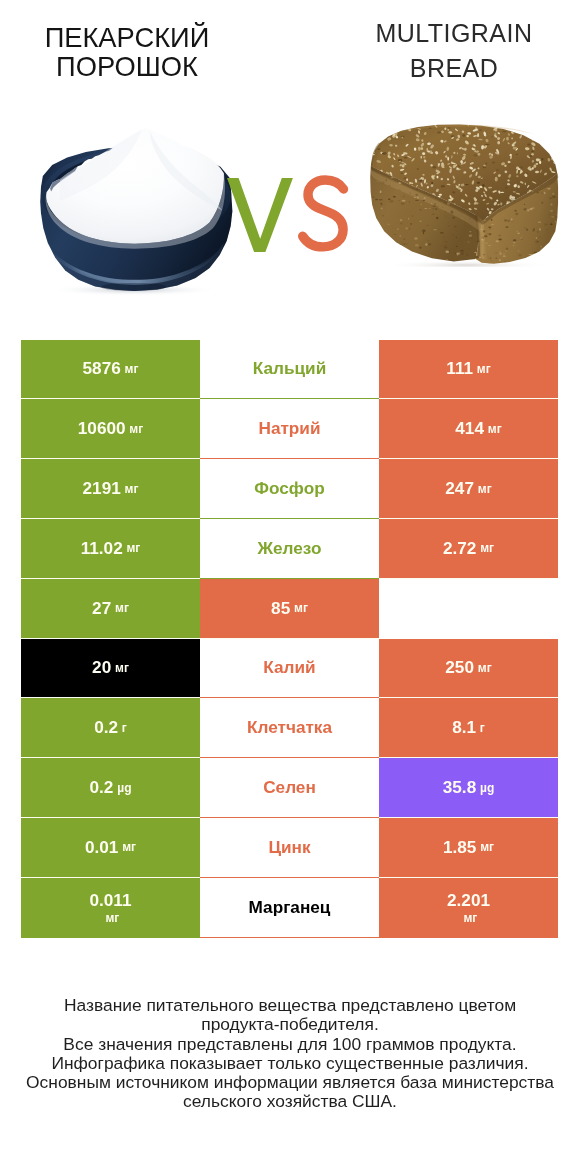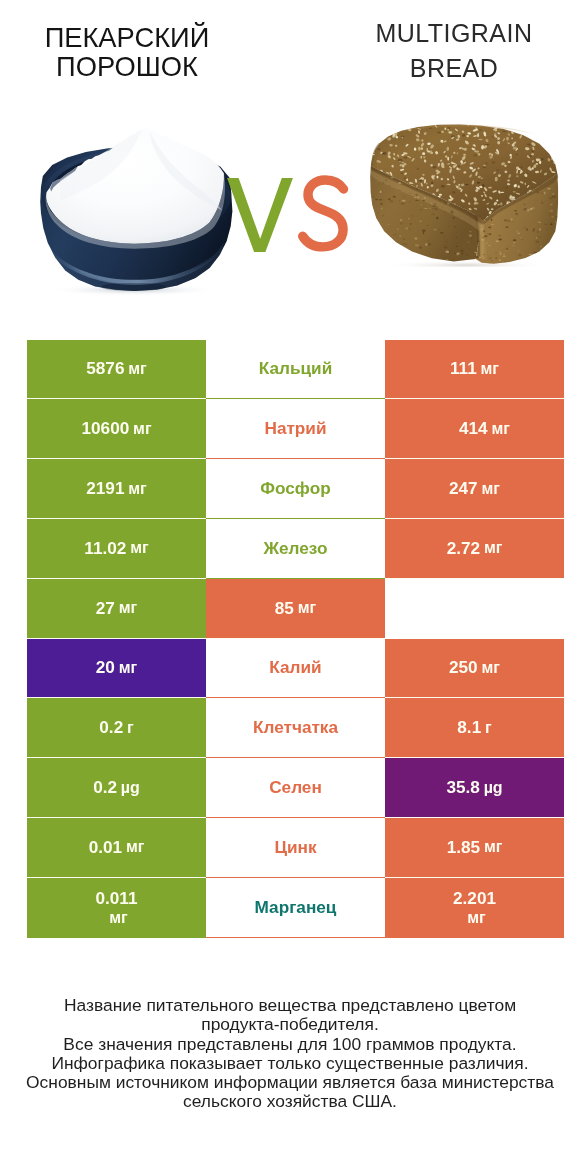--- a/index.html
+++ b/index.html
@@ -14,29 +14,29 @@
   .ttl-l{font-family:"Liberation Sans",sans-serif;font-size:27.3px;line-height:29.5px;color:#141414;font-weight:400;letter-spacing:0px;}
   .ttl-r{font-family:"Liberation Sans",sans-serif;font-size:25px;line-height:35px;color:#2a2a2a;font-weight:400;letter-spacing:0.45px;}
 
   
   .hero{position:absolute;left:0;top:0;width:580px;height:330px;}
   .bowlwrap{position:absolute;left:23px;top:108px;width:233px;height:197px;}
   .breadwrap{position:absolute;left:370px;top:122px;width:191px;height:145px;}
   .vswrap{position:absolute;left:222px;top:172px;width:142px;height:92px;}
 
   
-  .rows{position:absolute;left:27px;top:339.5px;width:537px;}
+  .rows{position:absolute;left:21px;top:339.5px;width:537px;}
   .row{display:flex;height:59.82px;align-items:stretch;}
   .lbar,.rbar{width:179px;display:flex;align-items:center;justify-content:center;
       color:#fdfcf0;font-size:17.2px;font-weight:700;letter-spacing:0px;
       box-sizing:border-box;border-bottom:1.6px solid #fdfcf0;}
   .row:last-child .lbar,.row:last-child .rbar{border-bottom:none;flex-direction:column;}
   .mid{flex:1;display:flex;align-items:center;justify-content:center;font-size:17.2px;font-weight:700;
       box-sizing:border-box;letter-spacing:0px;}
-  .unit{font-size:16px;font-weight:700;margin-left:3.8px;}
+  .unit{font-size:12px;font-weight:700;margin-left:3.8px;}
 
   
   .foot{position:absolute;left:0;top:996px;width:580px;text-align:center;
       font-size:17.4px;line-height:19.3px;color:#1f1f1f;font-weight:400;}
 </style>
 </head>
 <body>
 
 <div class="page">
 
@@ -1147,21 +1147,21 @@
         <div class="lbar" style="background: rgb(129, 166, 46);">
           <span>27</span>
           <span class="unit">мг</span>
         </div>
         <div class="rbar" style="background: rgb(226, 107, 72);">
           <span>85</span>
           <span class="unit">мг</span>
         </div>
       </div>
       <div class="row">
-        <div class="lbar" style="background: #4c1d95;">
+        <div class="lbar" style="background: #000000;">
           <span>20</span>
           <span class="unit">мг</span>
         </div>
         <div class="mid" style="color: rgb(226, 107, 72); border-bottom: 1px solid rgb(226, 107, 72);">
           <span>Калий</span>
         </div>
         <div class="rbar" style="background: rgb(226, 107, 72);">
           <span>250</span>
           <span class="unit">мг</span>
         </div>
@@ -1180,21 +1180,21 @@
         </div>
       </div>
       <div class="row">
         <div class="lbar" style="background: rgb(129, 166, 46);">
           <span>0.2</span>
           <span class="unit">µg</span>
         </div>
         <div class="mid" style="color: rgb(226, 107, 72); border-bottom: 1px solid rgb(226, 107, 72);">
           <span>Селен</span>
         </div>
-        <div class="rbar" style="background: #701a75; align-items: center;">
+        <div class="rbar" style="background: #8b5cf6; align-items: center;">
           <span>35.8</span>
           <span class="unit">µg</span>
         </div>
       </div>
       <div class="row">
         <div class="lbar" style="background: rgb(129, 166, 46);">
           <span>0.01</span>
           <span class="unit">мг</span>
         </div>
         <div class="mid" style="color: rgb(226, 107, 72); border-bottom: 1px solid rgb(226, 107, 72);">
@@ -1203,21 +1203,21 @@
         <div class="rbar" style="background: rgb(226, 107, 72);">
           <span>1.85</span>
           <span class="unit">мг</span>
         </div>
       </div>
       <div class="row">
         <div class="lbar" style="background: rgb(129, 166, 46);">
           <span>0.011</span>
           <span class="unit">мг</span>
         </div>
-        <div class="mid" style="color: #0f766e; border-bottom: 1px solid rgb(226, 107, 72);">
+        <div class="mid" style="color: #000000; border-bottom: 1px solid rgb(226, 107, 72);">
           <span>Марганец</span>
         </div>
         <div class="rbar" style="background: rgb(226, 107, 72);">
           <span>2.201</span>
           <span class="unit">мг</span>
         </div>
       </div>
     </div>
 
   <div class="foot">

